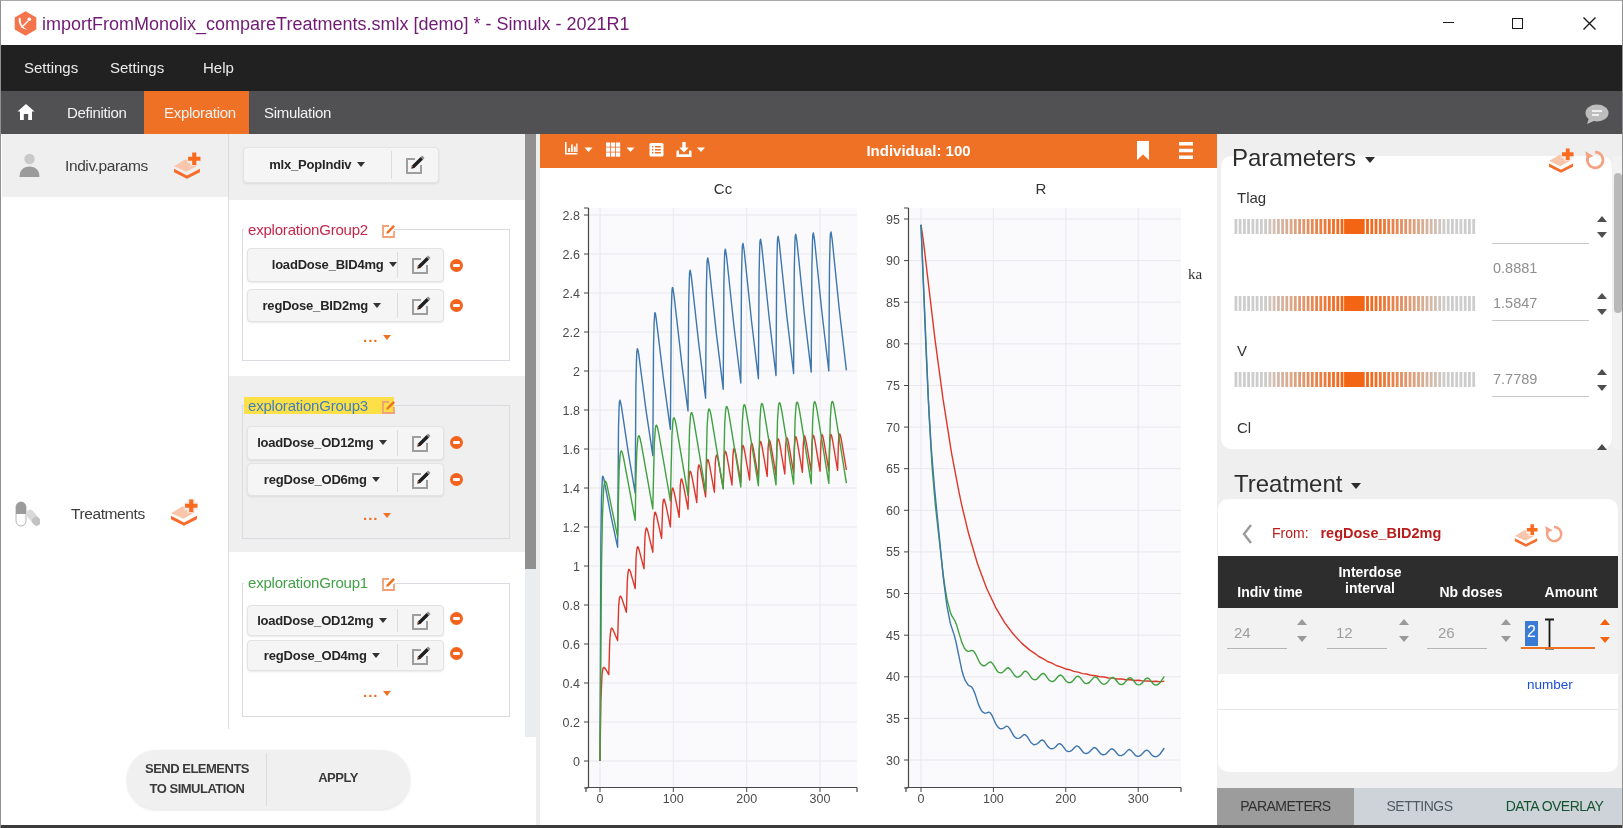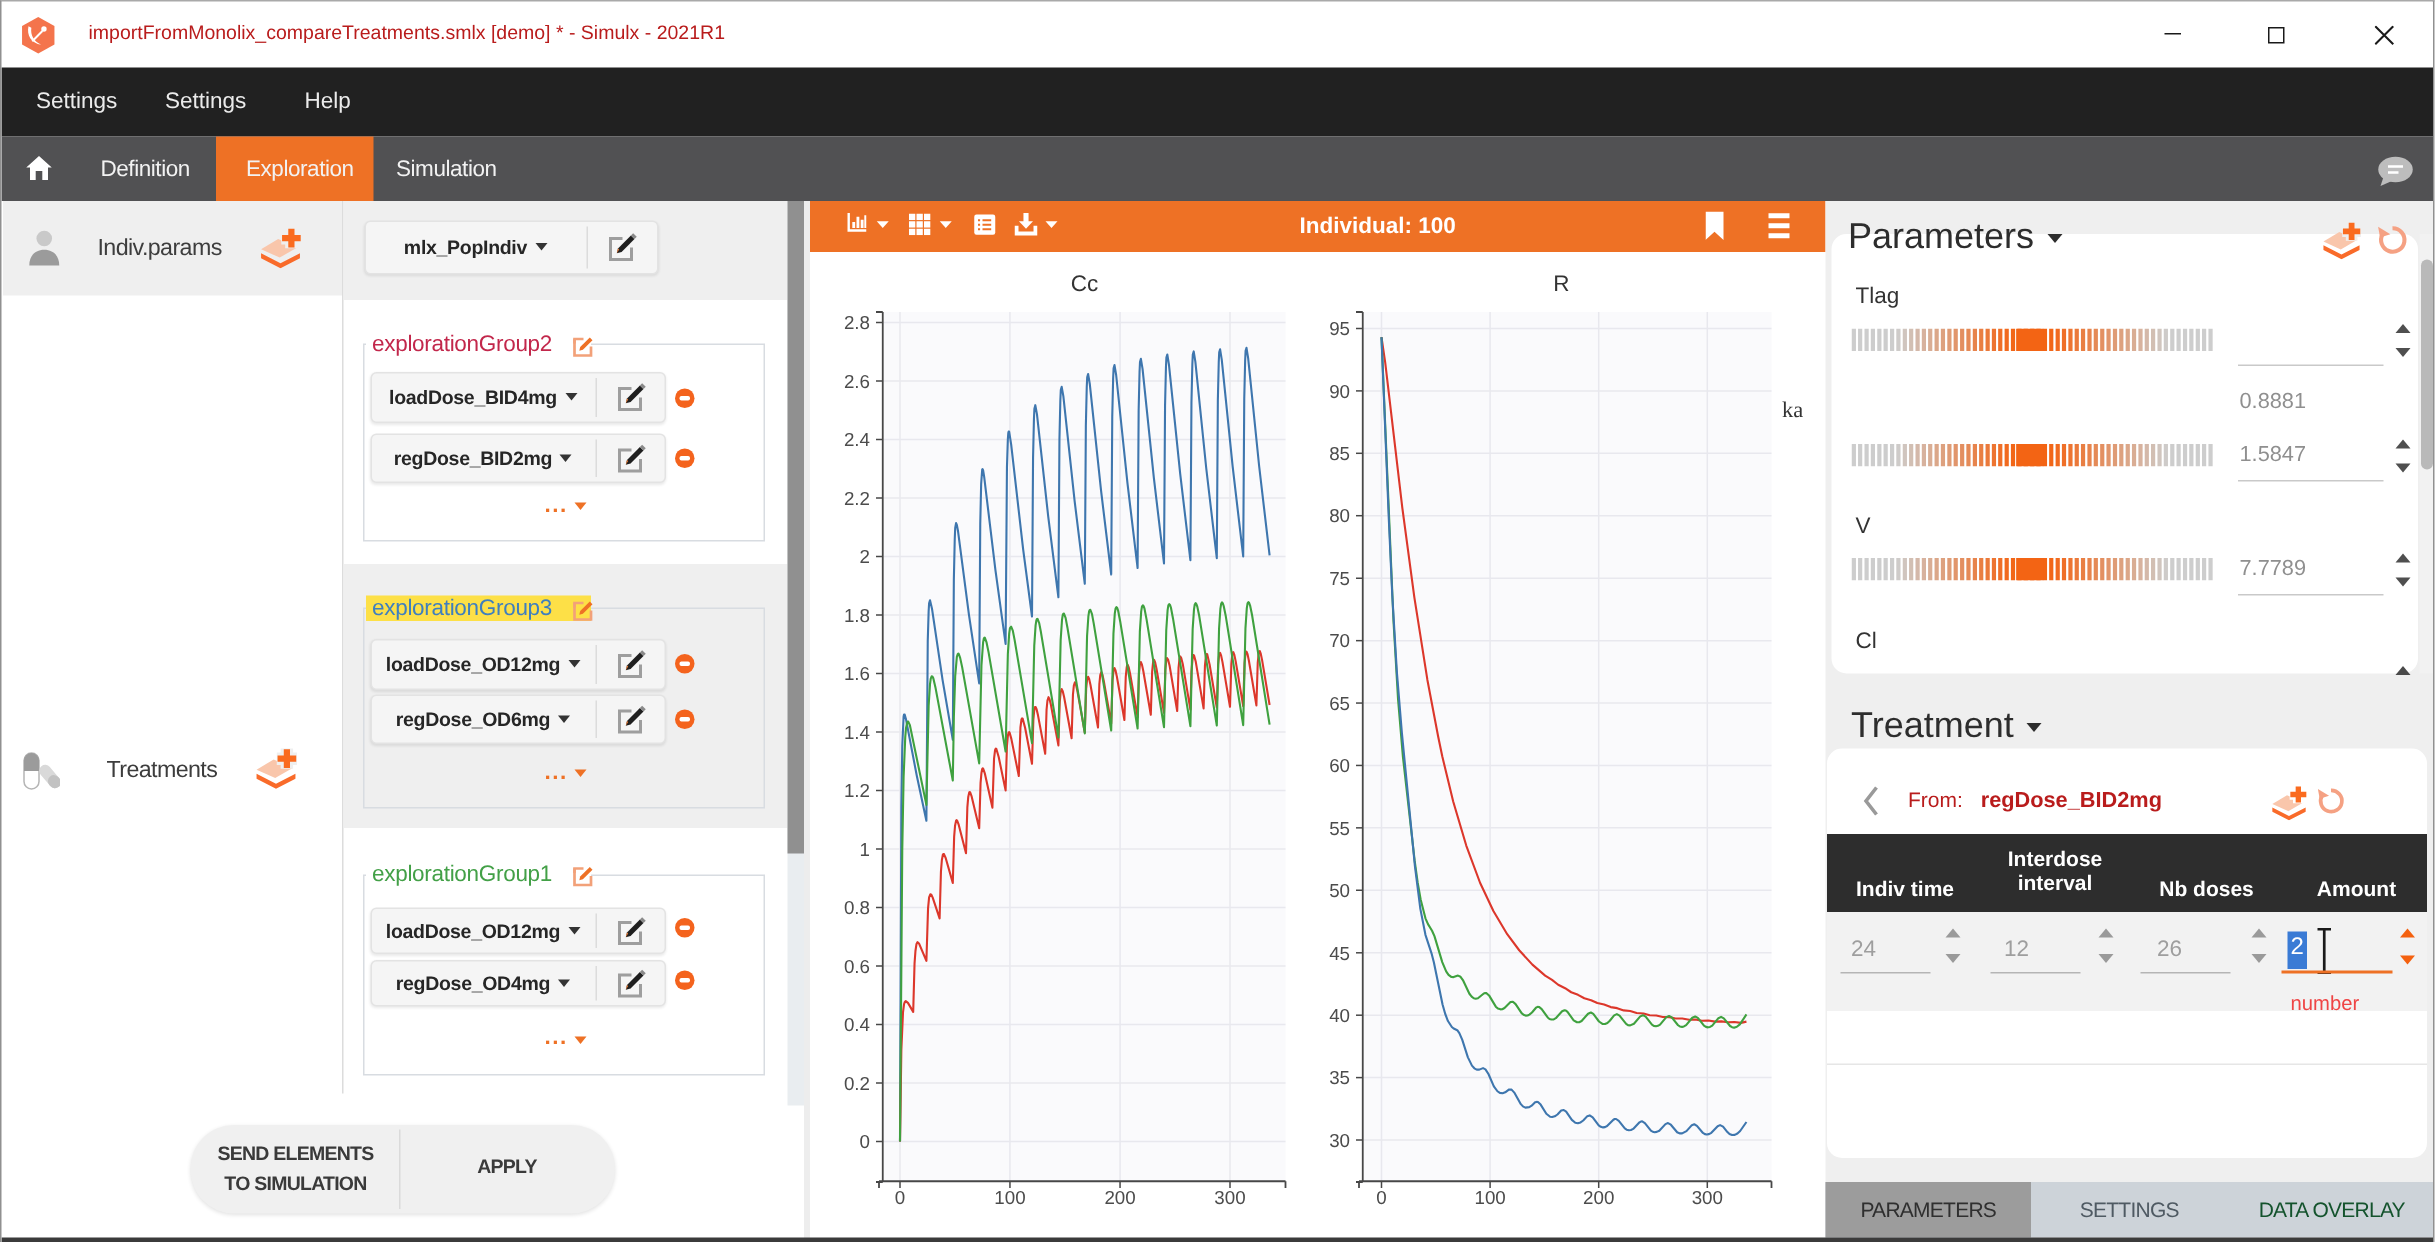--- a/index.html
+++ b/index.html
@@ -1,19 +1,19 @@
 <!DOCTYPE html>
 <html><head><meta charset="utf-8">
 <style>
 *{margin:0;padding:0;box-sizing:border-box;}
 html,body{width:1623px;height:828px;overflow:hidden;}
 body{font-family:"Liberation Sans",sans-serif;position:relative;background:#fff;
  border-top:1px solid #a9a9a9;border-left:1px solid #909090;border-right:1px solid #909090;}
 .abs{position:absolute;}
-.ttl{font-size:13px;color:#b91c1c;margin-left:17px;}
+.ttl{font-size:18px;color:#701a75;}
 .menu{font-size:15px;color:#ebebeb;}
 .tabtxt{font-size:15px;letter-spacing:-0.3px;color:#f2f2f2;}
 .btn{background:#f5f5f5;border:1px solid #e3e3e3;border-radius:4px;box-shadow:0 1px 2px rgba(0,0,0,.09);}
 .btxt{font-size:13px;letter-spacing:-0.2px;font-weight:bold;color:#262626;}
 .caret{display:inline-block;width:0;height:0;border-left:4.5px solid transparent;border-right:4.5px solid transparent;border-top:5.5px solid #333;vertical-align:middle;}
 .hcaret{display:inline-block;width:0;height:0;border-left:5.5px solid transparent;border-right:5.5px solid transparent;border-top:6.5px solid #2d2d2d;vertical-align:middle;}
 .fieldset{border:1px solid #d8dce1;position:absolute;}
 .leg{position:absolute;font-size:15px;letter-spacing:-0.2px;}
 .dots{color:#ee7125;font-weight:bold;font-size:15px;letter-spacing:1px;}
 .remove{position:absolute;width:13px;height:13px;border-radius:50%;background:#f4631d;}
@@ -102,21 +102,21 @@
 </svg>
 <div class="abs fieldset" style="left:241px;top:228px;width:268px;height:132px;"></div>
 <div class="abs leg" style="left:243px;top:220px;background:#fff;padding:0 26px 0 4px;color:#c2274b;">explorationGroup2</div>
 <svg class="abs" style="left:380px;top:221px" width="17" height="17" viewBox="0 0 17 17">
  <path d="M2,4 L2,15 L13,15 L13,9" stroke="#f2a179" stroke-width="1.8" fill="none"></path>
  <path d="M2,7 L2,4 L8,4" stroke="#f2a179" stroke-width="1.8" fill="none"></path>
  <path d="M5.2,11.8 L5.8,9.4 L12.2,3 L14,4.8 L7.6,11.2 Z" fill="#ee7125"></path>
 </svg>
 <div class="abs btn" style="left:246px;top:247px;width:197px;height:34px;"></div>
 <div class="abs" style="left:396px;top:251px;width:1px;height:26px;background:#dcdcdc;"></div>
-<div class="abs btxt" style="left:246px;top:247px;width:150px;height:34px;line-height:34px;text-align:center;">loadDose_BID4mg <span class="caret" style="margin-left:2px;margin-top:-3px;"></span></div>
+<div class="abs btxt" style="left:246px;top:247px;width:150px;height:34px;line-height:34px;text-align:right;">loadDose_BID4mg <span class="caret" style="margin-left:2px;margin-top:-3px;"></span></div>
 <svg class="abs" style="left:407.5px;top:252.0px" width="24" height="24" viewBox="0 0 24 24">
  <path d="M4,6 L4,20 L18,20 L18,12" stroke="#9e9e9e" stroke-width="2" fill="none"></path>
  <path d="M4,10 L4,6 L12,6" stroke="#9e9e9e" stroke-width="2" fill="none"></path>
  <path d="M8.2,15.8 L9,12.6 L17.6,4 L20,6.4 L11.4,15 Z" fill="#1f1f1f"></path>
  <path d="M17.6,4 L20,6.4 L21.5,4.9 L19.1,2.5 Z" fill="#8a8a8a"></path>
  <path d="M8.2,15.8 L9,12.6 L9.8,13.4 Z" fill="#ef7b30"></path>
 </svg>
 <div class="abs btn" style="left:246px;top:288px;width:197px;height:33px;"></div>
 <div class="abs" style="left:396px;top:292px;width:1px;height:25px;background:#dcdcdc;"></div>
 <div class="abs btxt" style="left:246px;top:288px;width:150px;height:33px;line-height:33px;text-align:center;">regDose_BID2mg <span class="caret" style="margin-left:2px;margin-top:-3px;"></span></div>
@@ -625,19 +625,19 @@
 <div class="spin up abs" style="left:1500px;top:617.5px;border-bottom-color:#9a9a9a;"></div>
 <div class="spin dn abs" style="left:1500px;top:635px;border-top-color:#9a9a9a;"></div>
 <div class="abs" style="left:1524px;top:620px;width:13px;height:25px;background:#3a7bd5;"></div>
 <div class="abs" style="left:1526px;top:622px;font-size:16px;color:#fff;">2</div>
 <svg class="abs" style="left:1542px;top:617px" width="13" height="32" viewBox="0 0 13 32">
  <path d="M6.5,2 L6.5,30 M2,1.5 L11,1.5 M2,30.5 L11,30.5" stroke="#1a1a1a" stroke-width="1.8" fill="none"></path>
 </svg>
 <div class="abs" style="left:1520px;top:646px;width:74px;height:2px;background:#ee7125;"></div>
 <div class="spin oup abs" style="left:1599px;top:617.5px;"></div>
 <div class="spin odn abs" style="left:1599px;top:636px;"></div>
-<div class="abs" style="left:1526px;top:660px;font-size:13.5px;color:#ef4444;">number</div>
+<div class="abs" style="left:1526px;top:676px;font-size:13.5px;color:#1d4ed8;">number</div>
 <div class="abs" style="left:1217px;top:708px;width:400px;height:1px;background:#e6e6e6;"></div>
 <div class="abs" style="left:1216px;top:787px;width:407px;height:37px;background:#cdd3d9;"></div>
 <div class="abs" style="left:1216px;top:787px;width:137px;height:37px;background:#9c9c9c;"></div>
 <div class="abs" style="left:1216px;top:797px;width:137px;text-align:center;font-size:14px;letter-spacing:-0.5px;color:#2f2f2f;">PARAMETERS</div>
 <div class="abs" style="left:1353px;top:797px;width:131px;text-align:center;font-size:14px;letter-spacing:-0.5px;color:#4f5a63;">SETTINGS</div>
 <div class="abs" style="left:1484px;top:797px;width:139px;text-align:center;font-size:14px;letter-spacing:-0.5px;color:#14532d;">DATA OVERLAY</div>
 <div class="abs" style="left:0;top:824px;width:1623px;height:4px;background:#3b3b3b;"></div>
 </body></html>

